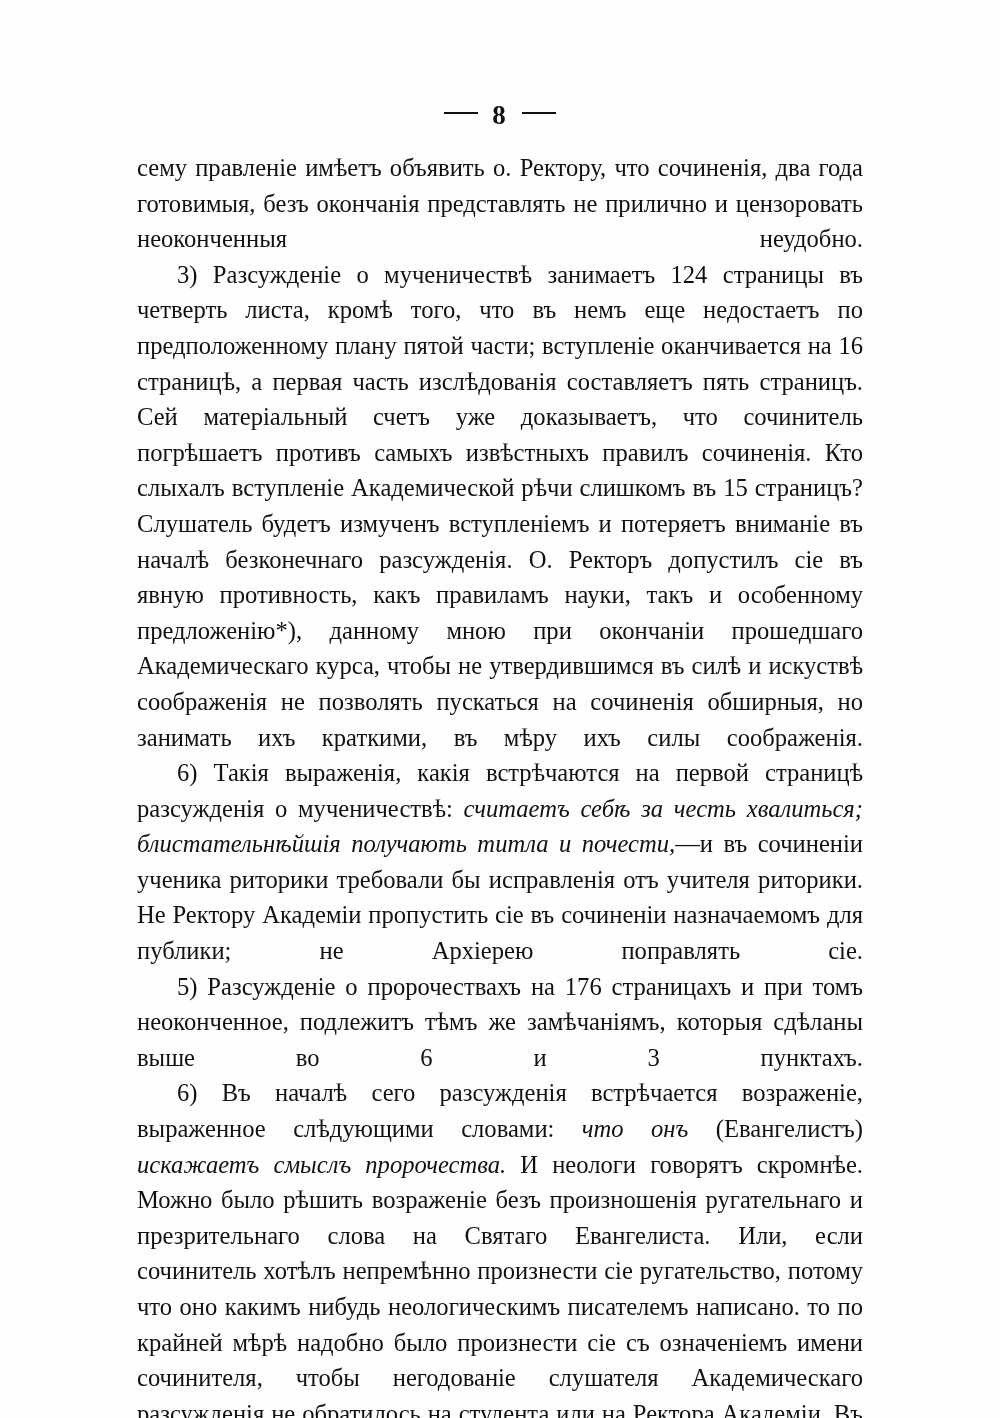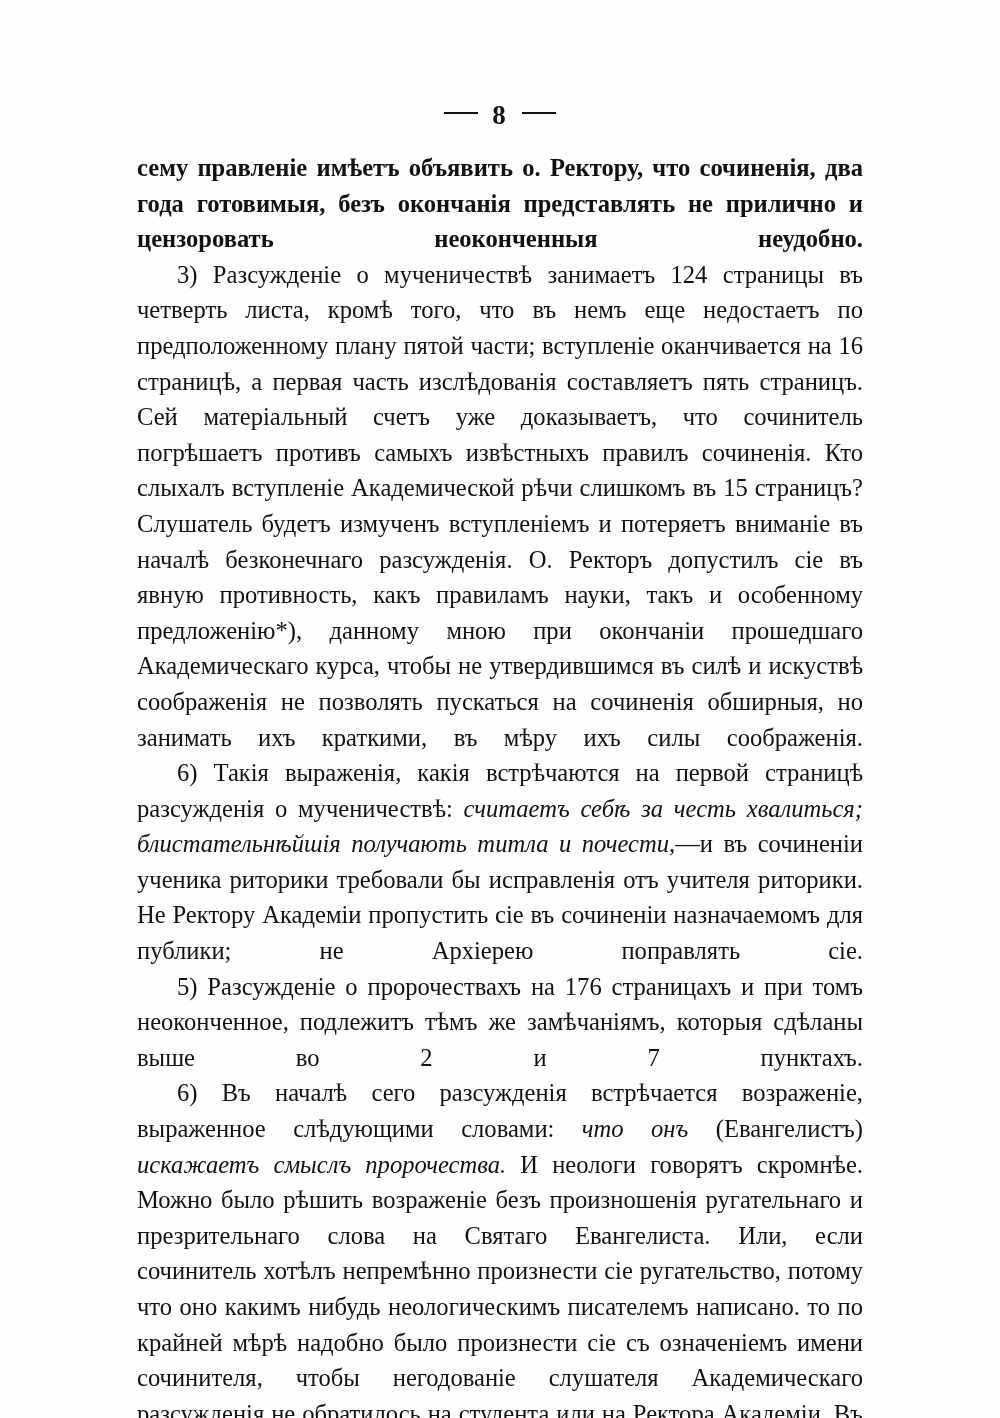--- a/index.html
+++ b/index.html
@@ -55,21 +55,21 @@
     margin: 0 0 0 0;
     font-size: 24.6px;
     line-height: 35.6px;
     text-align: justify;
     text-align-last: left;
     text-indent: 40px;
     word-spacing: 0.5px;
     color: #111;
     -webkit-font-smoothing: none;
   }
-  p.para.flush { text-indent: 0; font-weight: bold; }
+  p.para.flush { text-indent: 0; }
   p.para.last-justify { text-align-last: justify; }
 
   em.it {
     font-style: italic;
     font-family: "Liberation Serif", "DejaVu Serif", serif;
   }
 
   
   .footnote-area {
     position: absolute;
@@ -98,21 +98,21 @@
   <div class="textblock">
 
     <p class="para flush last-justify">сему правленіе имѣетъ объявить о. Ректору, что сочиненія, два года готовимыя, безъ окончанія представлять не прилично и цензоровать неоконченныя неудобно.</p>
 
     <p class="para last-justify">3) Разсужденіе о мученичествѣ занимаетъ 124 страницы въ четверть листа, кромѣ того, что въ немъ еще недостаетъ по предположенному плану пятой части; вступленіе оканчивается на 16 страницѣ, а первая часть изслѣдованія составляетъ пять страницъ. Сей матеріальный счетъ уже доказываетъ, что сочинитель погрѣшаетъ противъ самыхъ извѣстныхъ правилъ сочиненія. Кто слыхалъ вступленіе Академической рѣчи слишкомъ въ 15 страницъ? Слушатель будетъ измученъ вступленіемъ и потеряетъ вниманіе въ началѣ безконечнаго разсужденія. О. Ректоръ допустилъ сіе въ явную противность, какъ правиламъ науки, такъ и особенному предложенію*), данному мною при окончаніи прошедшаго Академическаго курса, чтобы не утвердившимся въ силѣ и искуствѣ соображенія не позволять пускаться на сочиненія обширныя, но занимать ихъ краткими, въ мѣру ихъ силы соображенія.</p>
 
     <p class="para last-justify">
       <span>6) Такія выраженія, какія встрѣчаются на первой страницѣ разсужденія о мученичествѣ: </span><em class="it">считаетъ себѣ за честь хвалиться; блистательнѣйшія получають титла и почести,</em><span>—и въ сочиненіи ученика риторики требовали бы исправленія отъ учителя риторики. Не Ректору Академіи пропустить сіе въ сочиненіи назначаемомъ для публики; не Архіерею поправлять сіе.</span>
     </p>
 
-    <p class="para last-justify">5) Разсужденіе о пророчествахъ на 176 страницахъ и при томъ неоконченное, подлежитъ тѣмъ же замѣчаніямъ, которыя сдѣланы выше во 2 и 7 пунктахъ.</p>
+    <p class="para last-justify">5) Разсужденіе о пророчествахъ на 176 страницахъ и при томъ неоконченное, подлежитъ тѣмъ же замѣчаніямъ, которыя сдѣланы выше во 6 и 3 пунктахъ.</p>
 
     <p class="para last-justify">
       <span>6) Въ началѣ сего разсужденія встрѣчается возраженіе, выраженное слѣдующими словами: </span><em class="it">что онъ</em><span> (Евангелистъ) </span><em class="it">искажаетъ смыслъ пророчества.</em><span> И неологи говорятъ скромнѣе. Можно было рѣшить возраженіе безъ произношенія ругательнаго и презрительнаго слова на Святаго Евангелиста. Или, если сочинитель хотѣлъ непремѣнно произнести сіе ругательство, потому что оно какимъ нибудь неологическимъ писателемъ написано. то по крайней мѣрѣ надобно было произнести сіе съ означеніемъ имени сочинителя, чтобы негодованіе слушателя Академическаго разсужденія не обратилось на студента или на Ректора Академіи. Въ</span>
     </p>
 
   </div>
 
 
 </div>
 

